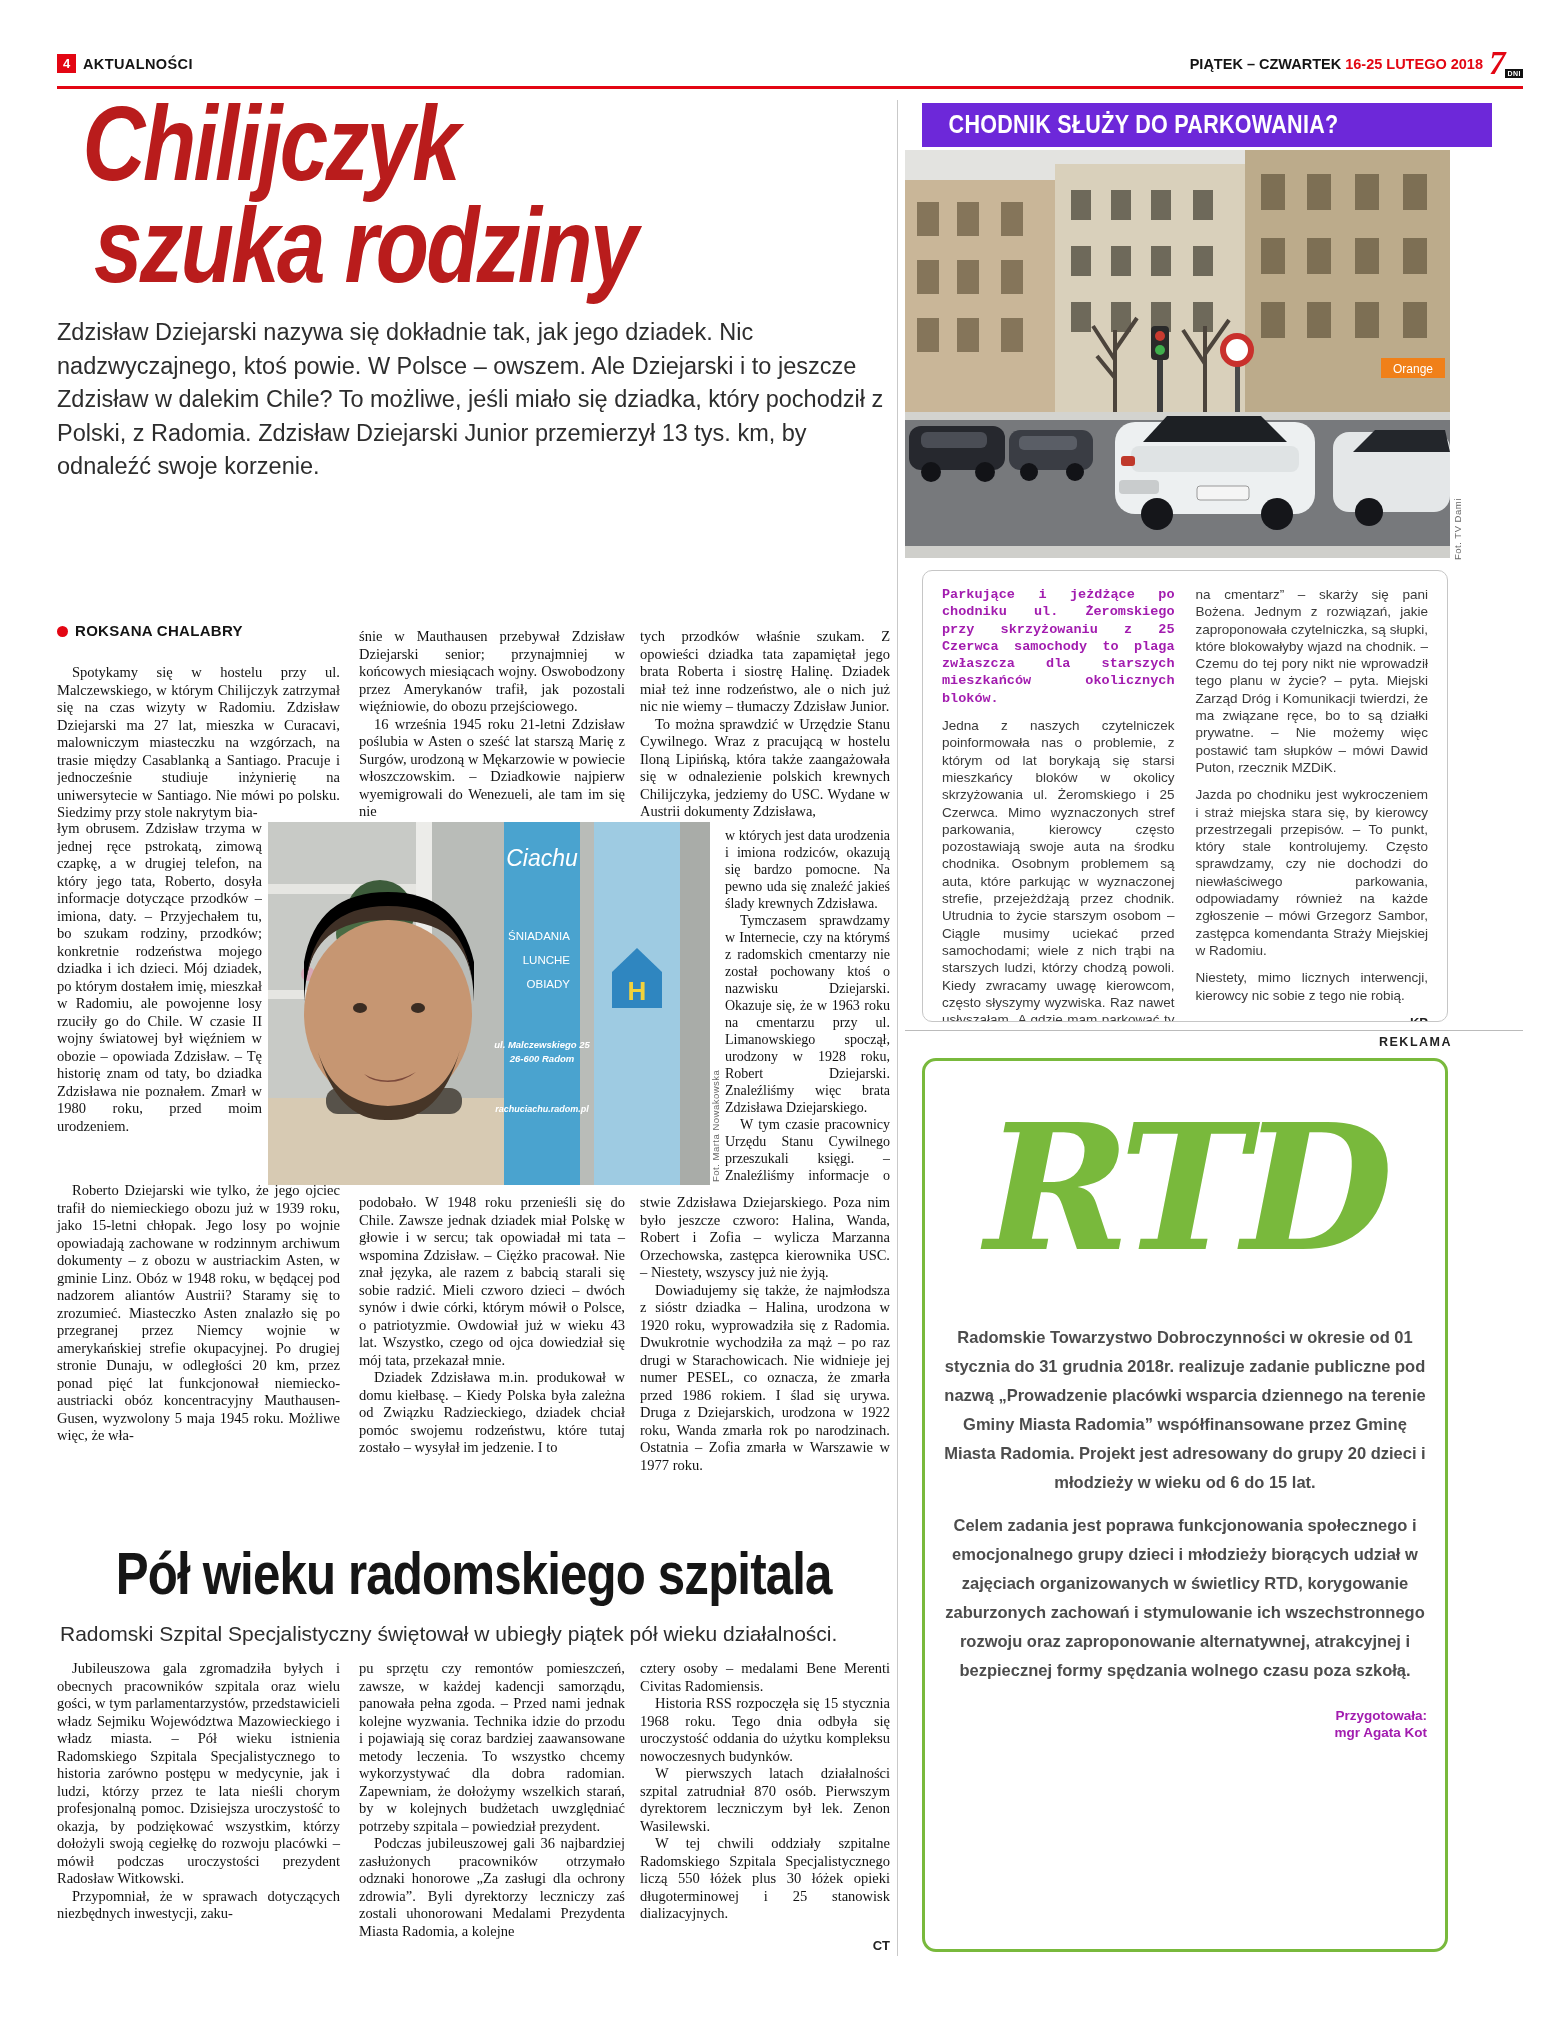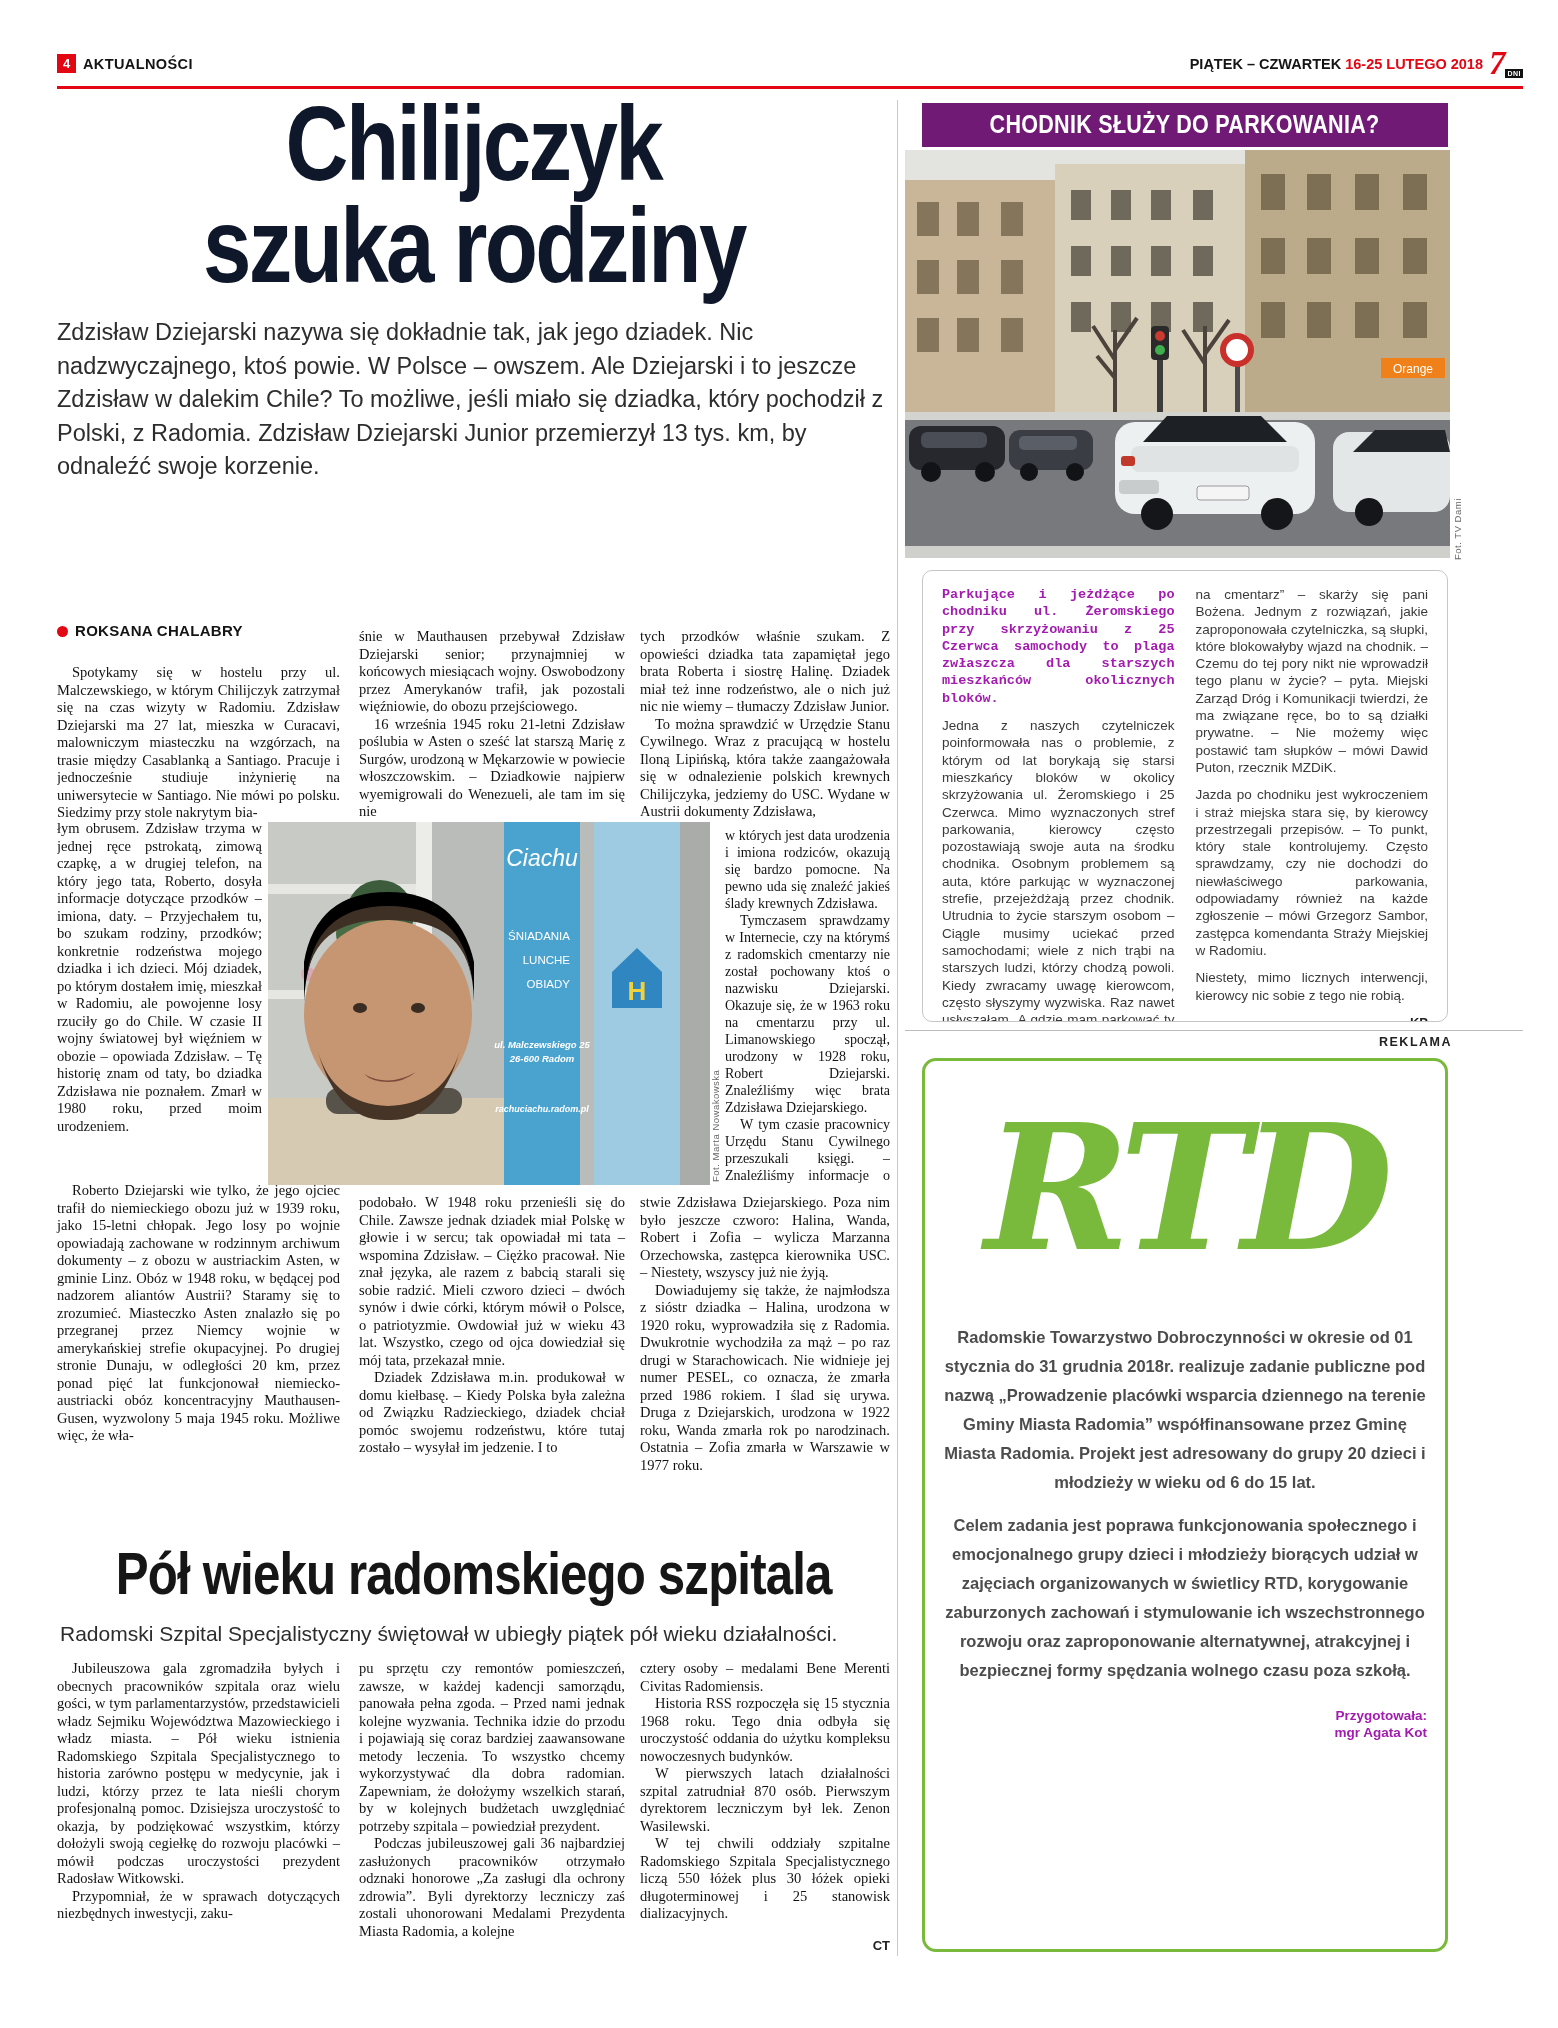--- a/index.html
+++ b/index.html
@@ -14,22 +14,22 @@
   .issue .red{color:#e30613;}
   .maglogo{position:absolute;right:0;top:-6px;width:36px;height:34px;}
   .maglogo .seven{position:absolute;left:2px;top:0;color:#e30613;font-family:"Liberation Serif",serif;
                   font-style:italic;font-weight:bold;font-size:33px;line-height:34px;}
   .maglogo .dni{position:absolute;right:0;bottom:2px;background:#111;color:#fff;font-size:7px;
                 font-weight:bold;padding:1px 2px;letter-spacing:.5px;}
   .head-rule{position:absolute;left:57px;top:86px;width:1466px;height:3px;background:#e30613;}
   .vsep{position:absolute;left:897px;top:100px;width:1px;height:1856px;background:#c9c9c9;}
   
   .cnd{display:inline-block;transform:scale(.88,1.06);transform-origin:center bottom;white-space:nowrap;}
-  .headline{position:absolute;left:57px;top:96px;width:833px;text-align:center;font-weight:bold;
-            font-size:99px;line-height:102px;letter-spacing:-3px;color:#0f172a;}
+  .headline{position:absolute;left:57px;top:96px;width:833px;text-align:left;font-weight:bold;
+            font-size:99px;line-height:102px;letter-spacing:-3px;color:#b91c1c;font-style:italic;}
   .lead{position:absolute;left:57px;top:316px;width:836px;font-size:23.5px;line-height:33.5px;color:#2d2d2d;}
   .art-body{position:absolute;left:57px;top:622px;width:833px;height:880px;}
   .byline{position:absolute;left:0;top:0;font-weight:bold;font-size:15px;letter-spacing:.3px;}
   .byline .dot{display:inline-block;width:11px;height:11px;border-radius:50%;background:#e30613;
                margin-right:7px;vertical-align:-1px;}
   .bt{font-family:"Liberation Serif",serif;font-size:14.5px;line-height:17.5px;text-align:justify;
       color:#121212;hyphens:auto;}
   .bt p{margin:0;text-indent:15px;}
   .bt p.cont{text-indent:0;}
   .c1{position:absolute;left:0;top:42px;width:283px;}
@@ -38,22 +38,22 @@
   .c2a{position:absolute;left:302px;top:6px;width:266px;height:193px;overflow:hidden;}
   .c2b{position:absolute;left:302px;top:572px;width:266px;}
   .c3a{position:absolute;left:583px;top:6px;width:250px;height:193px;overflow:hidden;}
   .c3b{position:absolute;left:668px;top:205px;width:165px;height:360px;overflow:hidden;font-size:14px;line-height:17px;}
   .c3c{position:absolute;left:583px;top:572px;width:250px;}
   .man-photo{position:absolute;left:211px;top:200px;width:442px;height:363px;background:#b5b8b4;overflow:hidden;text-align:right;}
   .vcredit{position:absolute;writing-mode:vertical-rl;transform:rotate(180deg);font-size:9.5px;color:#666;
            letter-spacing:.5px;}
   .credit-man{left:653px;top:320px;height:240px;}
   
-  .sb-title{position:absolute;left:922px;top:103px;width:526px;height:44px;background:#701a75;color:#fff;
-            display:flex;align-items:center;justify-content:center;font-weight:bold;font-size:24.5px;
+  .sb-title{position:absolute;left:922px;top:103px;width:570px;height:44px;background:#6d28d9;color:#fff;
+            display:flex;align-items:center;font-weight:bold;font-size:24.5px;
             letter-spacing:.3px;}
   .sb-photo{position:absolute;left:905px;top:150px;width:545px;height:408px;background:#dadad8;overflow:hidden;}
   .credit-street{left:1452px;top:425px;height:135px;}
   .cap-box{position:absolute;left:922px;top:570px;width:526px;height:452px;border:1.5px solid #c6c6c6;
            border-radius:10px;box-sizing:border-box;padding:15px 19px;display:flex;gap:21px;overflow:hidden;}
   .cap-col{width:233px;font-size:13.5px;line-height:17.3px;text-align:justify;color:#3a3a3a;}
   .cap-col p{margin:0 0 10px 0;}
   .cap-lead{font-weight:bold;color:#a21caf;font-family:Liberation Mono, monospace;}
   .initials{font-weight:bold;font-size:13px;text-align:right;color:#222;}
   .rek-rule{position:absolute;left:905px;top:1030px;width:618px;height:1px;background:#bbb;}

